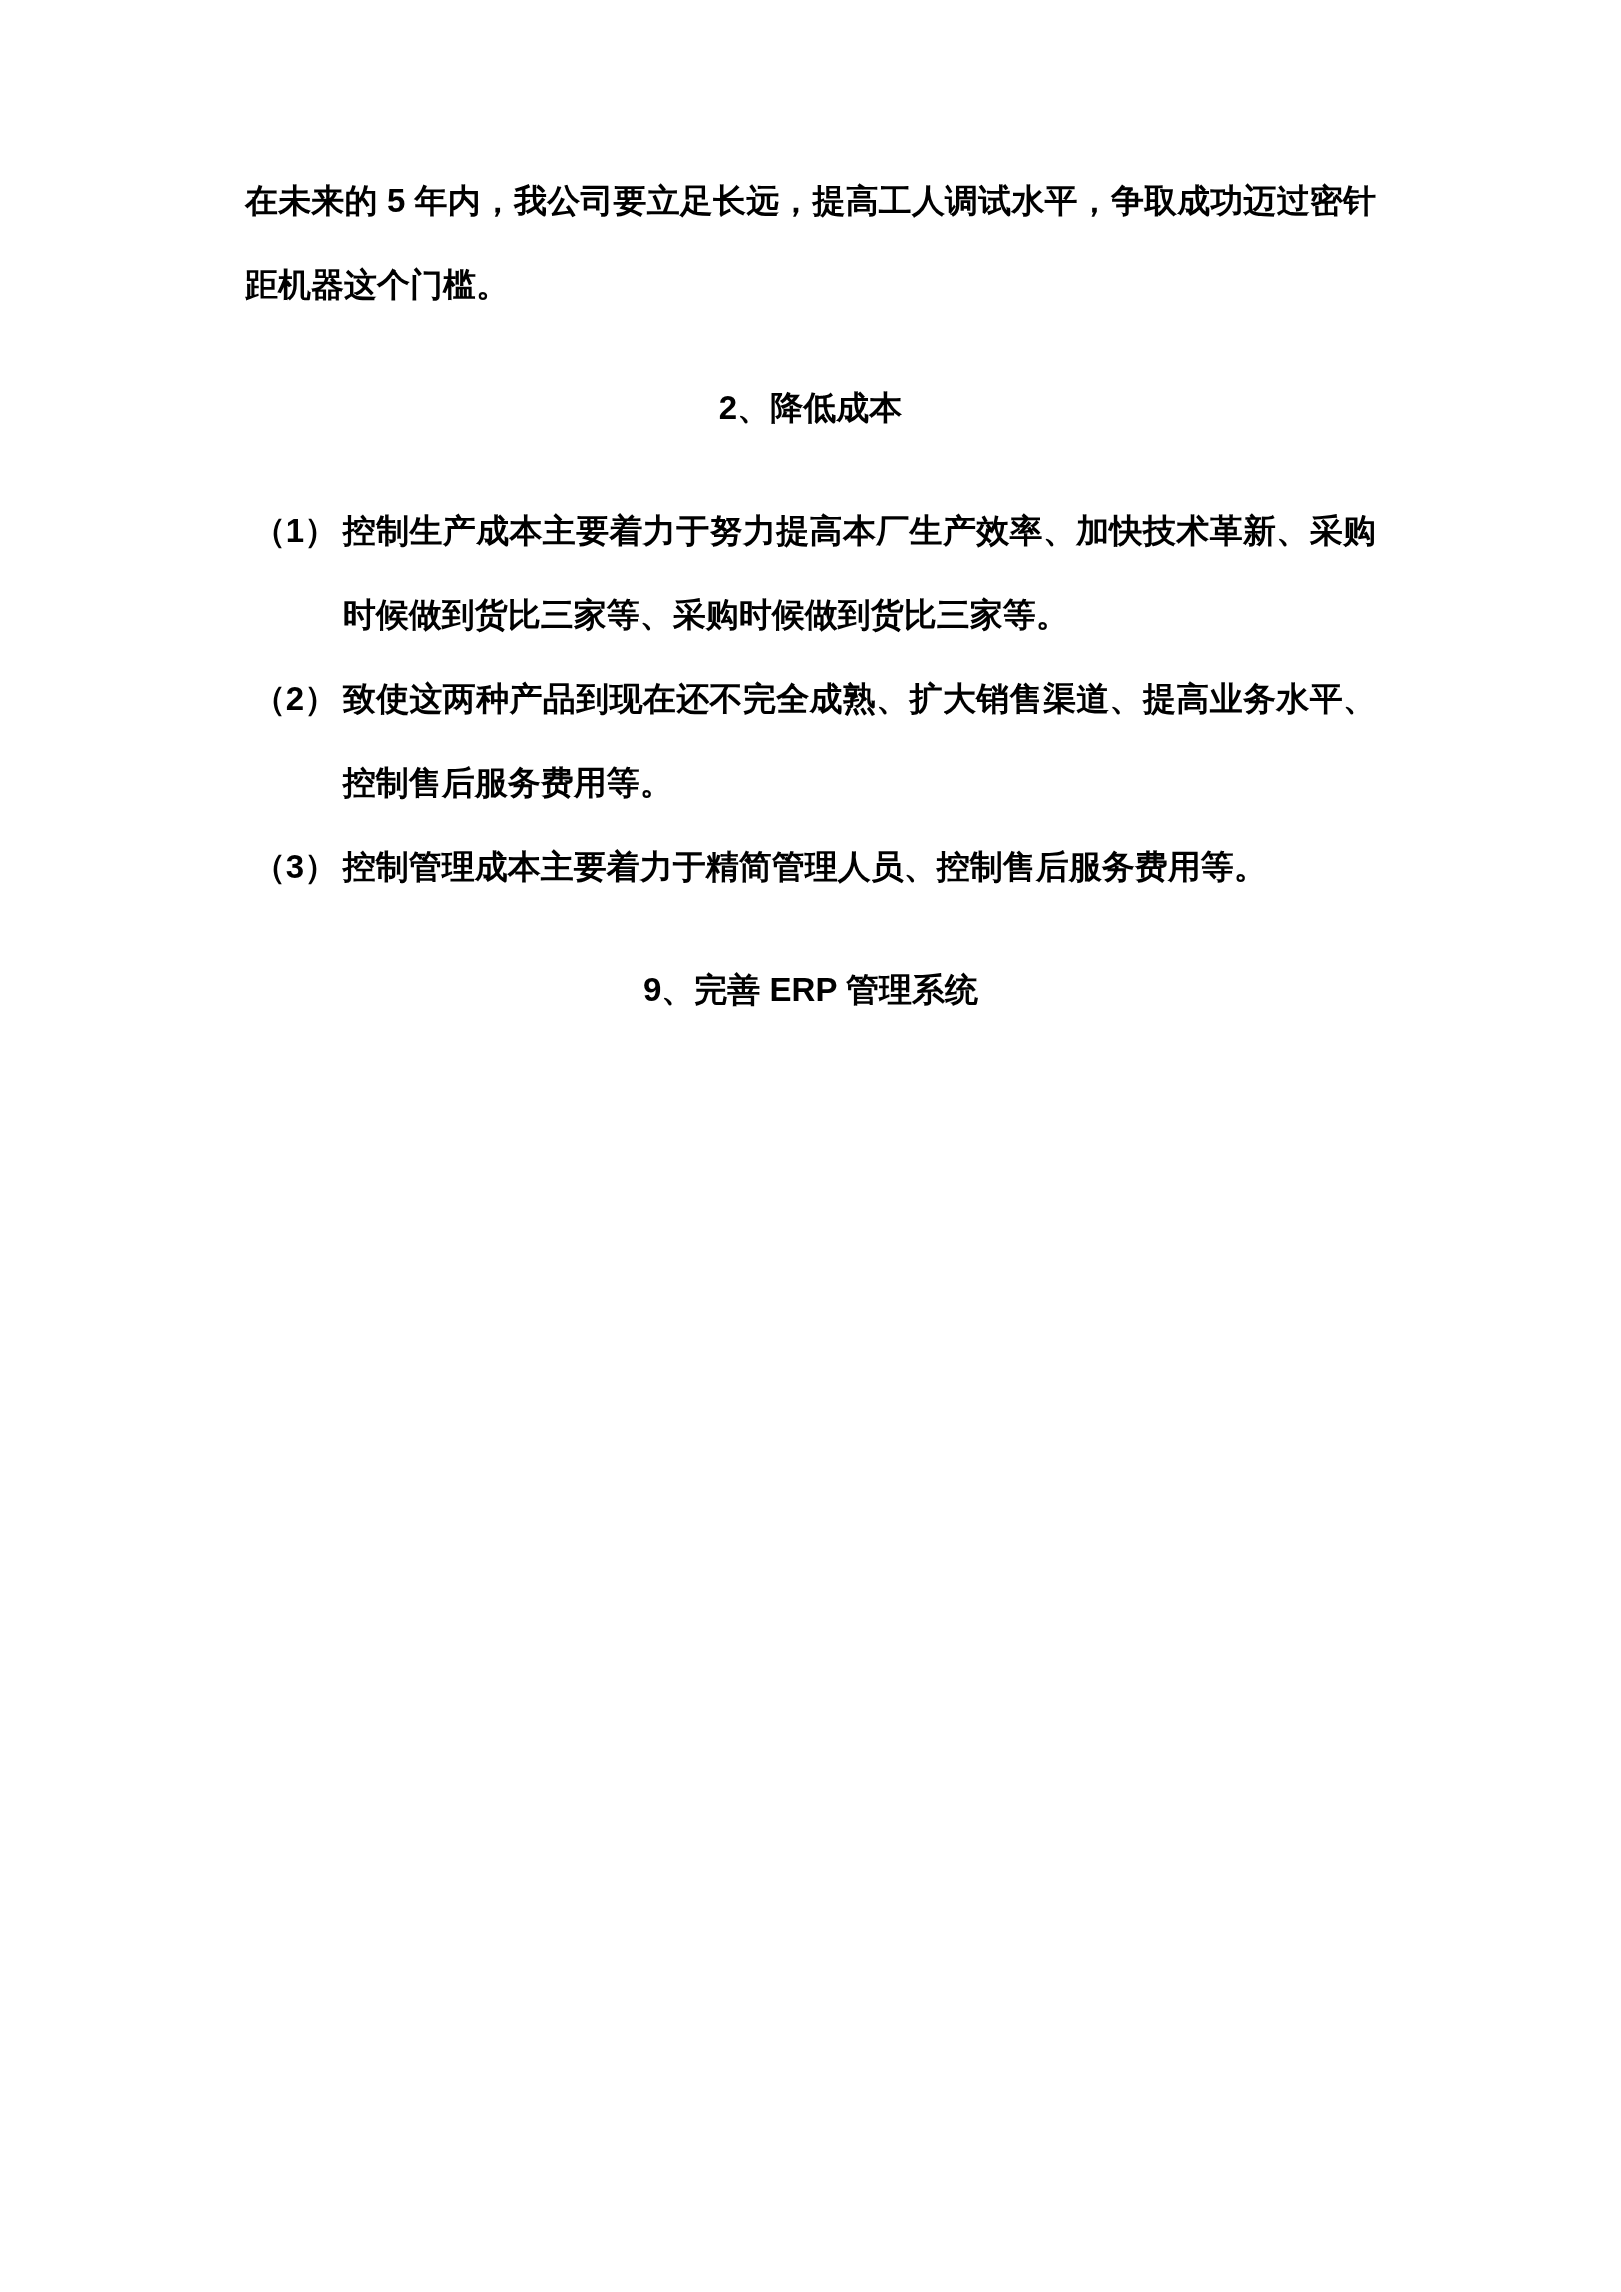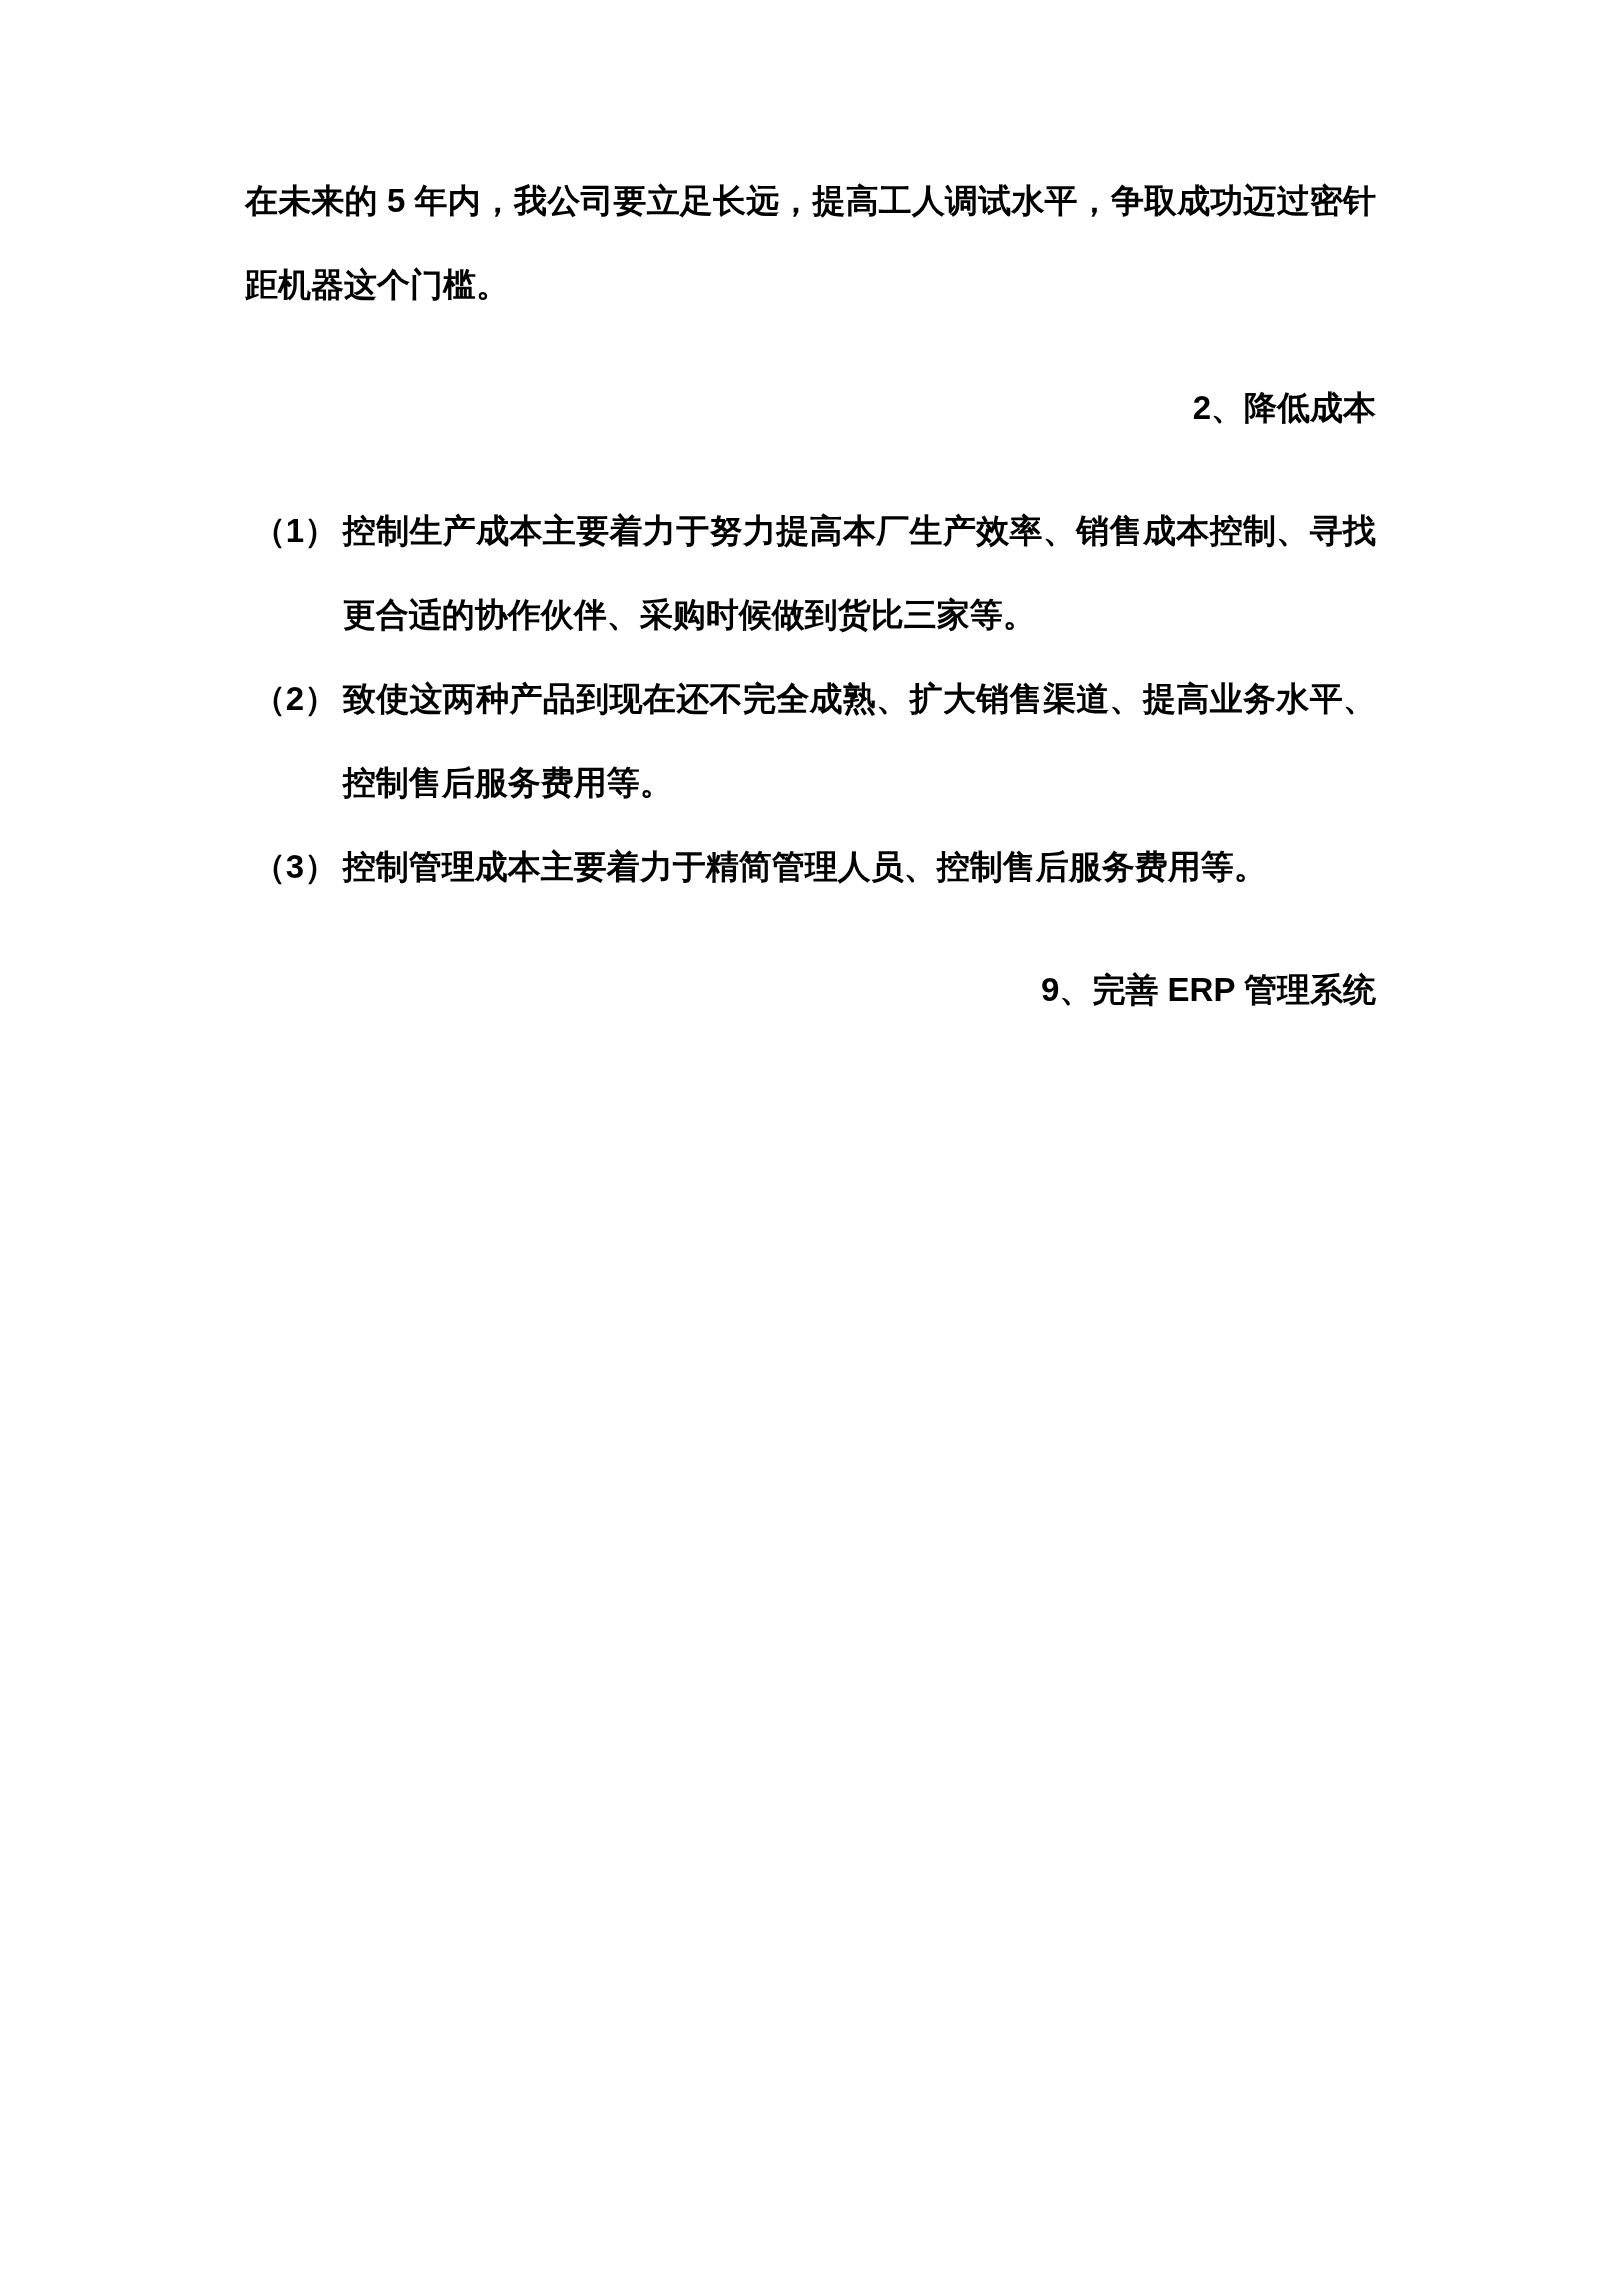--- a/index.html
+++ b/index.html
@@ -24,21 +24,21 @@
   }
   .para, .heading {
     font-size: 33px;
     line-height: 84px;
     font-weight: 600;
     margin: 0 0 39px 0;
     text-align: justify;
     text-justify: inter-ideograph;
   }
   .para:last-child, .heading:last-child { margin-bottom: 0; }
-  .heading { text-align: right; }
+  .heading { text-align: center; }
   .list-item {
     display: flex;
     font-size: 33px;
     line-height: 84px;
     font-weight: 600;
     margin: 0;
   }
   .list-item.list-end { margin-bottom: 39px; }
   .list-marker {
     flex: 0 0 90px;
@@ -53,21 +53,21 @@
 </style>
 </head>
 <body>
 
 <div class="page">
   <div class="content">
       <div class="para">在未来的 5 年内，我公司要立足长远，提高工人调试水平，争取成功迈过密针距机器这个门槛。</div>
       <div class="heading">2、降低成本</div>
       <div class="list-item">
         <span class="list-marker">（1）</span>
-        <span class="list-text">控制生产成本主要着力于努力提高本厂生产效率、销售成本控制、寻找更合适的协作伙伴、采购时候做到货比三家等。</span>
+        <span class="list-text">控制生产成本主要着力于努力提高本厂生产效率、加快技术革新、采购时候做到货比三家等、采购时候做到货比三家等。</span>
       </div>
       <div class="list-item">
         <span class="list-marker">（2）</span>
         <span class="list-text">致使这两种产品到现在还不完全成熟、扩大销售渠道、提高业务水平、控制售后服务费用等。</span>
       </div>
       <div class="list-item list-end">
         <span class="list-marker">（3）</span>
         <span class="list-text">控制管理成本主要着力于精简管理人员、控制售后服务费用等。</span>
       </div>
       <div class="heading">9、完善 ERP 管理系统</div>

